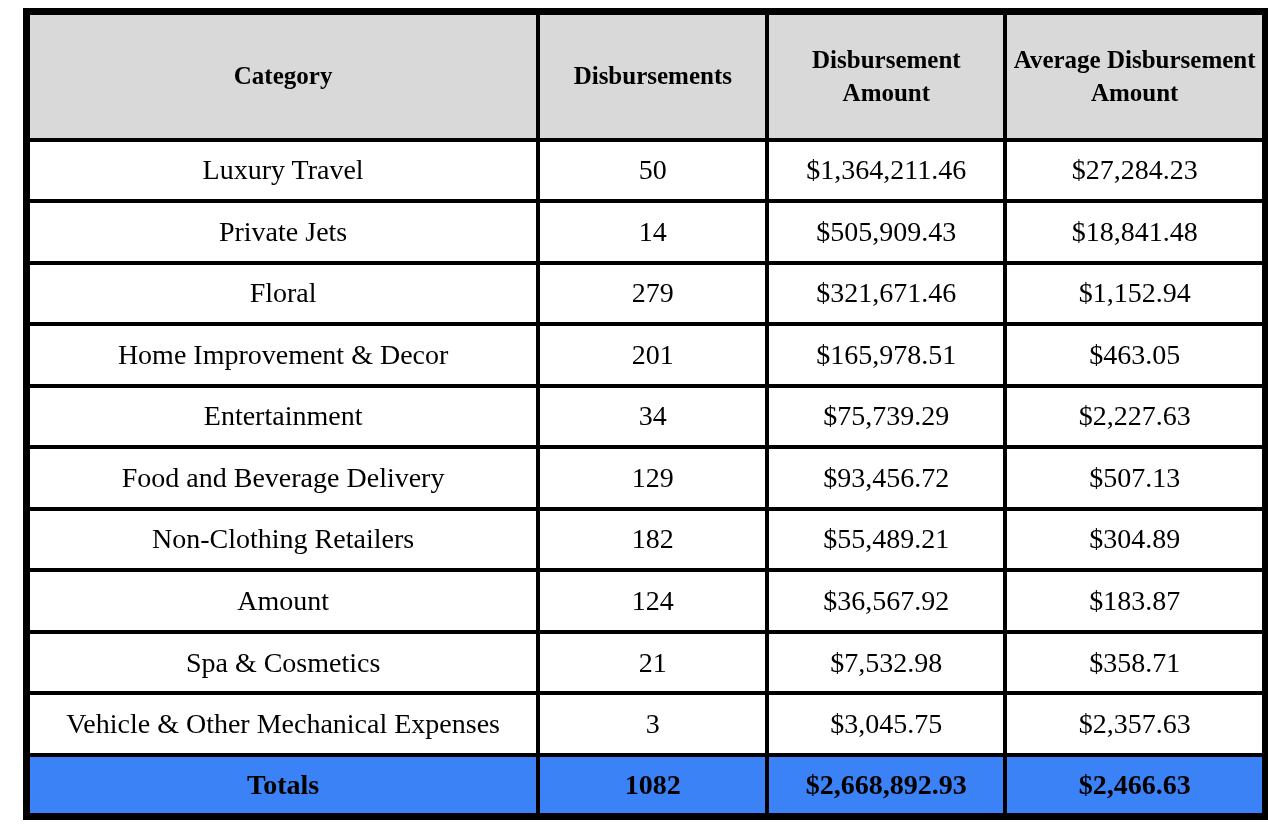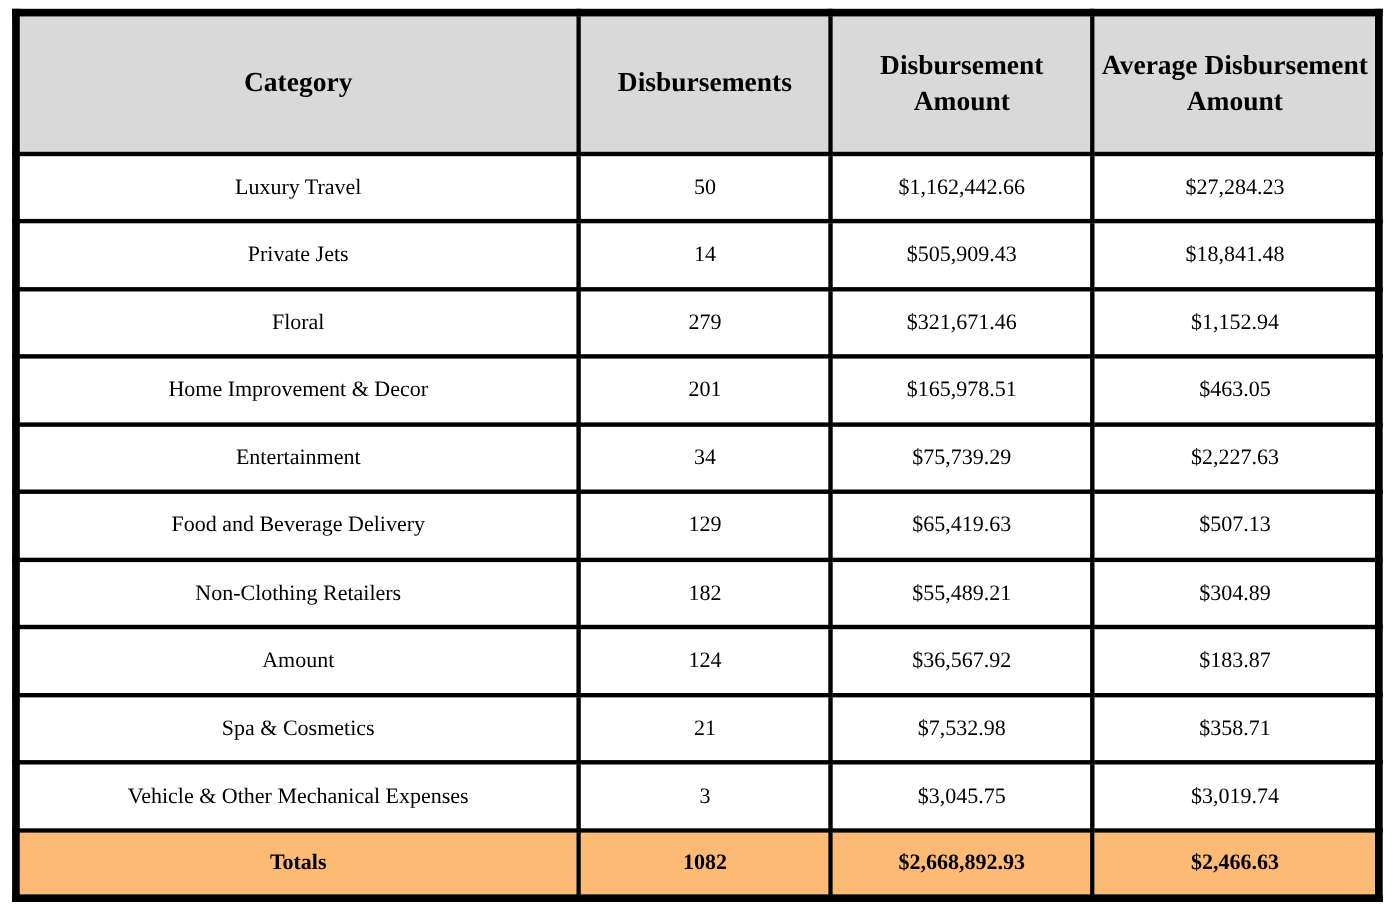--- a/index.html
+++ b/index.html
@@ -9,21 +9,21 @@
   }
   body {
     width: 1268px;
     height: 829px;
     overflow: hidden;
     font-family: "Liberation Serif", "DejaVu Serif", serif;
     color: #000000;
   }
   .table-wrap {
     position: absolute;
-    left: 11px;
+    left: 23px;
     top: 8px;
     width: 1246px;
     height: 812px;
   }
   table.data-table {
     width: 100%;
     height: 100%;
     border-collapse: collapse;
     table-layout: fixed;
   }
@@ -41,29 +41,29 @@
   thead tr {
     height: 128px;
   }
   thead th {
     background: #d9d9d9;
     font-weight: bold;
     font-size: 25px;
     line-height: 1.35;
   }
   tbody td {
-    font-size: 20px;
+    font-size: 28px;
     font-weight: normal;
     background: #ffffff;
   }
   tbody tr {
     height: 50px;
   }
   tbody tr.totals-row td {
-    background: #fdba74;
+    background: #3b82f6;
     font-weight: bold;
   }
   col.c-category { width: 41.3%; }
   col.c-count    { width: 18.5%; }
   col.c-amount   { width: 19.2%; }
   col.c-average  { width: 21.0%; }
 </style>
 </head>
 <body>
 
@@ -80,21 +80,21 @@
         <th>Category</th>
         <th>Disbursements</th>
         <th>Disbursement Amount</th>
         <th>Average Disbursement Amount</th>
       </tr>
     </thead>
     <tbody>
       <tr>
         <td>Luxury Travel</td>
         <td>50</td>
-        <td>$1,162,442.66</td>
+        <td>$1,364,211.46</td>
         <td>$27,284.23</td>
       </tr>
       <tr>
         <td>Private Jets</td>
         <td>14</td>
         <td>$505,909.43</td>
         <td>$18,841.48</td>
       </tr>
       <tr>
         <td>Floral</td>
@@ -110,21 +110,21 @@
       </tr>
       <tr>
         <td>Entertainment</td>
         <td>34</td>
         <td>$75,739.29</td>
         <td>$2,227.63</td>
       </tr>
       <tr>
         <td>Food and Beverage Delivery</td>
         <td>129</td>
-        <td>$65,419.63</td>
+        <td>$93,456.72</td>
         <td>$507.13</td>
       </tr>
       <tr>
         <td>Non-Clothing Retailers</td>
         <td>182</td>
         <td>$55,489.21</td>
         <td>$304.89</td>
       </tr>
       <tr>
         <td>Amount</td>
@@ -135,21 +135,21 @@
       <tr>
         <td>Spa &amp; Cosmetics</td>
         <td>21</td>
         <td>$7,532.98</td>
         <td>$358.71</td>
       </tr>
       <tr>
         <td>Vehicle &amp; Other Mechanical Expenses</td>
         <td>3</td>
         <td>$3,045.75</td>
-        <td>$3,019.74</td>
+        <td>$2,357.63</td>
       </tr>
       <tr class="totals-row">
         <td>Totals</td>
         <td>1082</td>
         <td>$2,668,892.93</td>
         <td>$2,466.63</td>
       </tr>
     </tbody>
   </table>
 </div>

